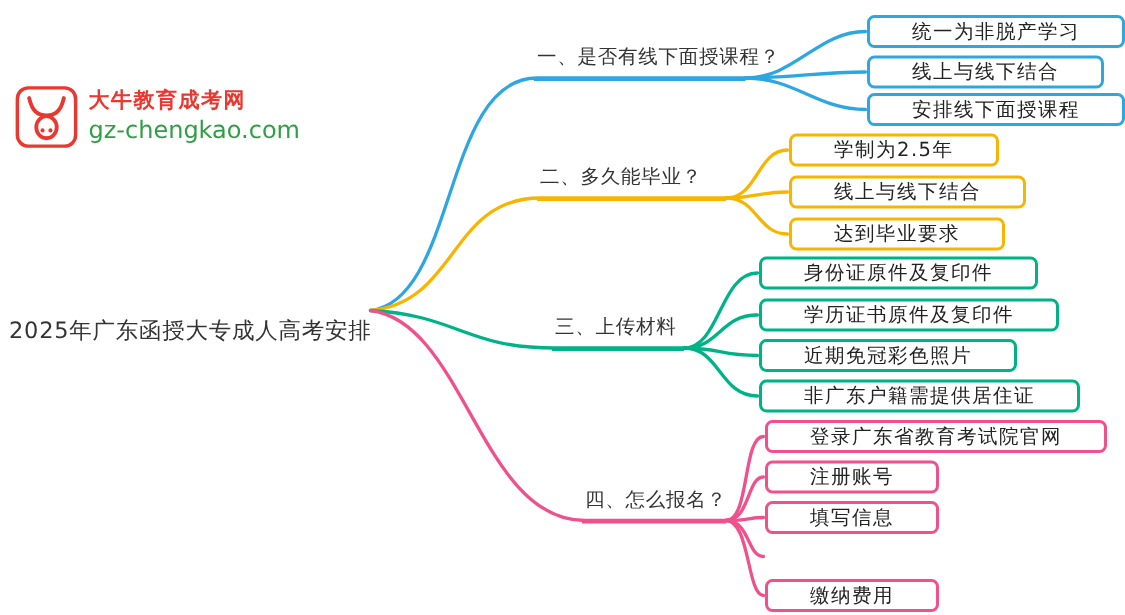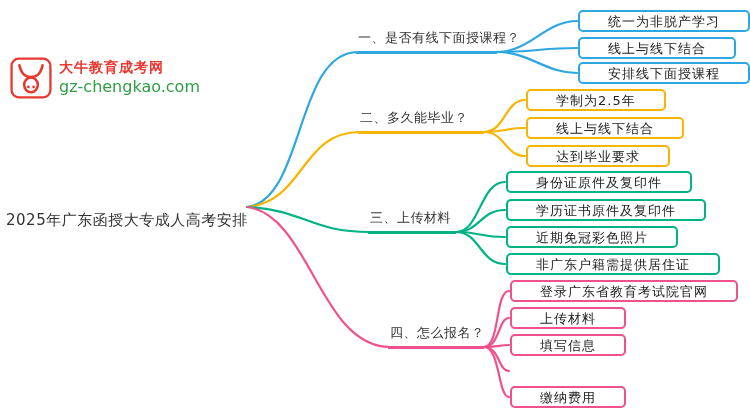--- a/index.html
+++ b/index.html
@@ -112,17 +112,17 @@
   <div class="leaf b2" style="left:526px;top:89px">学制为2.5年</div>
   <div class="leaf b2" style="left:526px;top:117px">线上与线下结合</div>
   <div class="leaf b2" style="left:526px;top:145px">达到毕业要求</div>
 
   <div class="leaf b3" style="left:506px;top:171px">身份证原件及复印件</div>
   <div class="leaf b3" style="left:506px;top:199px">学历证书原件及复印件</div>
   <div class="leaf b3" style="left:506px;top:226px">近期免冠彩色照片</div>
   <div class="leaf b3" style="left:506px;top:253px">非广东户籍需提供居住证</div>
 
   <div class="leaf b4" style="left:510px;top:280px">登录广东省教育考试院官网</div>
-  <div class="leaf b4" style="left:510px;top:307px">上传材料</div>
+  <div class="leaf b4" style="left:510px;top:307px">注册账号</div>
   <div class="leaf b4" style="left:510px;top:334px">填写信息</div>
   <div class="leaf b4" style="left:510px;top:386px">缴纳费用</div>
 
 </div>
 
 </body></html>

